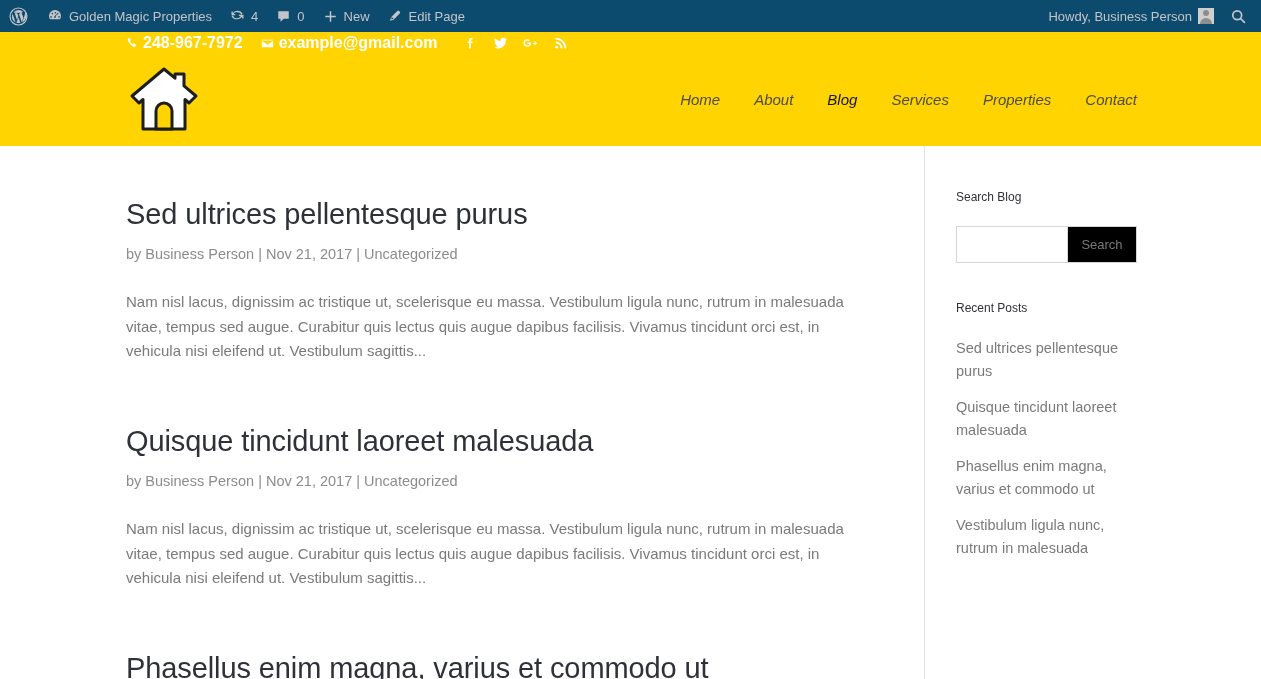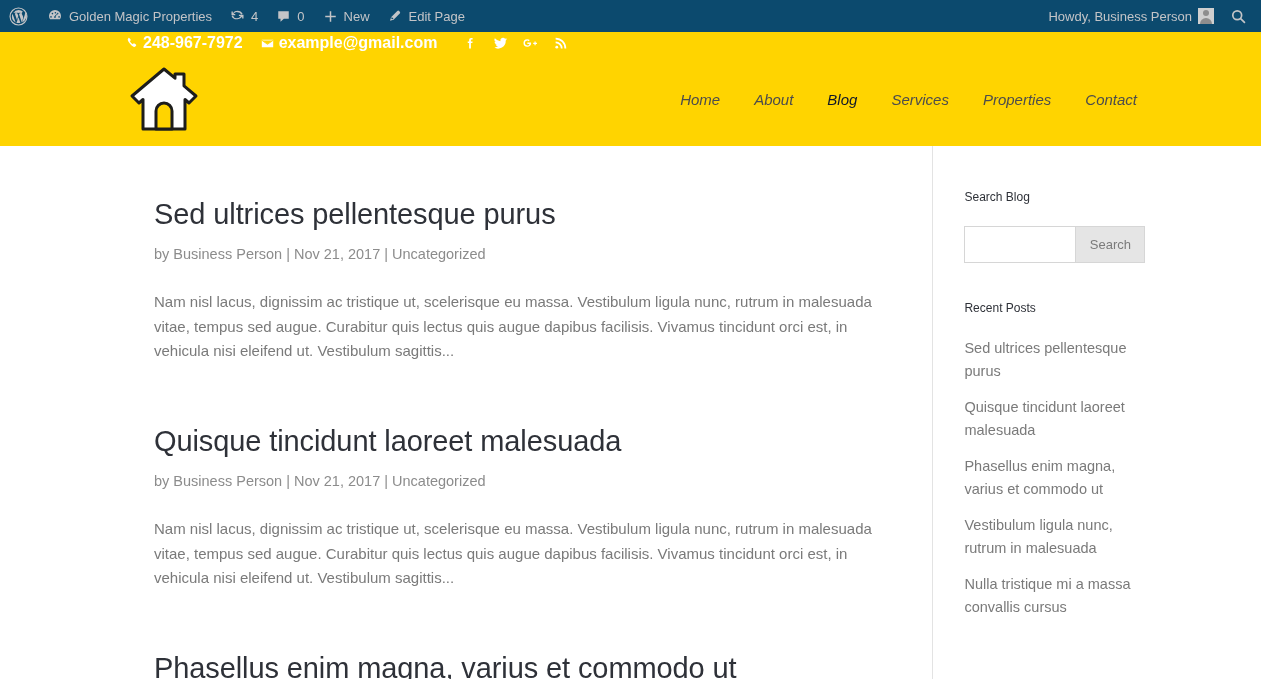--- a/index.html
+++ b/index.html
@@ -138,21 +138,20 @@
     padding: 0 17px;
     white-space: nowrap;
   }
   .nav-item:last-child { padding-right: 0; }
   .nav-item.active { color: #0f172a; text-align: right; }
 
   
   .page {
     display: flex;
     height: 533px;
-    margin-left: 28px;
   }
   .content {
     width: 925px;
     border-right: 1px solid #e3e3e3;
     padding: 50px 0 0 126px;
   }
   .post { max-width: 748px; }
   .post + .post { margin-top: 60px; }
   .post-title {
     font-size: 29px;
@@ -193,21 +192,21 @@
     border-right: none;
     background: #ffffff;
     font-size: 13px;
     padding: 0 8px;
     font-family: "Liberation Sans", sans-serif;
     outline: none;
   }
   .search-btn {
     width: 70px;
     height: 37px;
-    background: #e5e5e5;
+    background: #000000;
     border: 1px solid #d6d6d6;
     color: #7b7b7b;
     font-size: 13px;
     font-family: "Liberation Sans", sans-serif;
     cursor: pointer;
   }
   .recent-list { list-style: none; }
   .recent-list li {
     font-size: 14.5px;
     color: #7a7a7a;
@@ -394,18 +393,17 @@
       </form>
     </section>
 
     <section class="widget">
       <h3 class="widget-title">Recent Posts</h3>
       <ul class="recent-list">
         <li>Sed ultrices pellentesque purus</li>
         <li>Quisque tincidunt laoreet malesuada</li>
         <li>Phasellus enim magna, varius et commodo ut</li>
         <li>Vestibulum ligula nunc, rutrum in malesuada</li>
-        <li>Nulla tristique mi a massa convallis cursus</li>
       </ul>
     </section>
 
   </aside>
 </div>
 
 </body></html>

